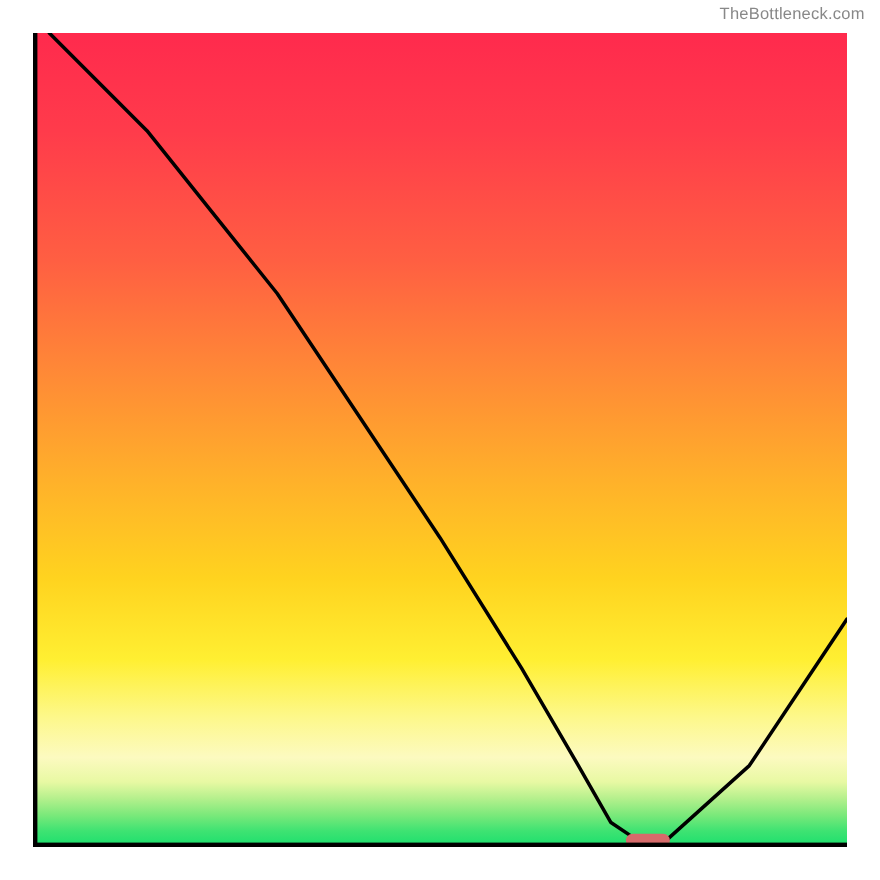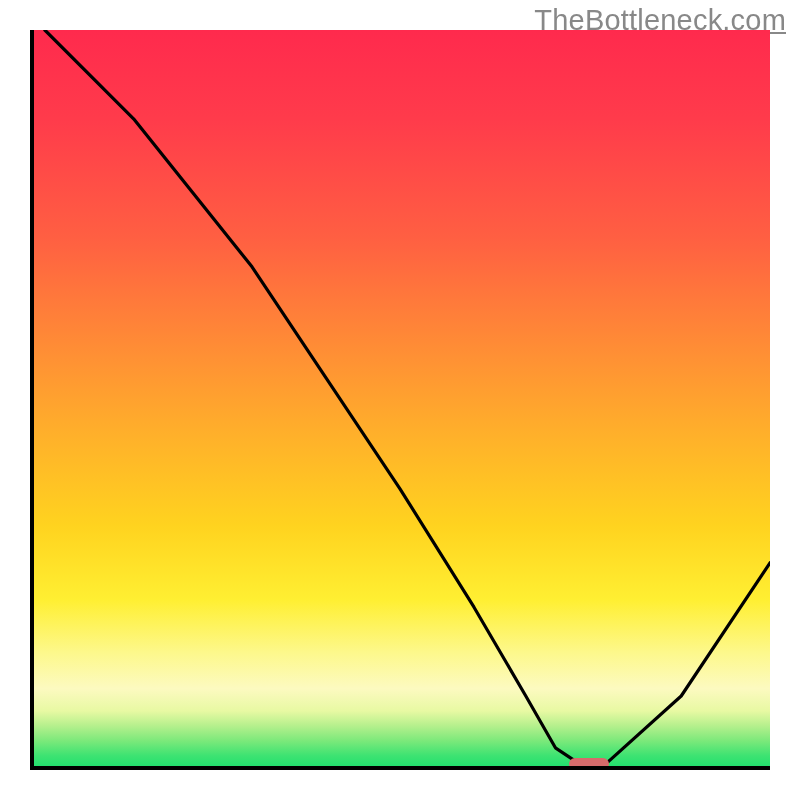--- a/index.html
+++ b/index.html
@@ -68,25 +68,24 @@
   .marker {
     position: absolute;
     background: #d66b6b;
     border-radius: 8px;
   }
   .watermark {
     position: absolute;
     top: 4px;
     right: 14px;
     color: #888888;
-    font-size: 29px;
+    font-size: 15px;
     font-weight: 500;
     letter-spacing: 0.2px;
     user-select: none;
-    text-decoration: underline;
   }
 </style>
 </head>
 <body>
 
 <div class="chart-container">
 
   <div class="watermark">TheBottleneck.com</div>
 
   <div class="plot-area"></div>

